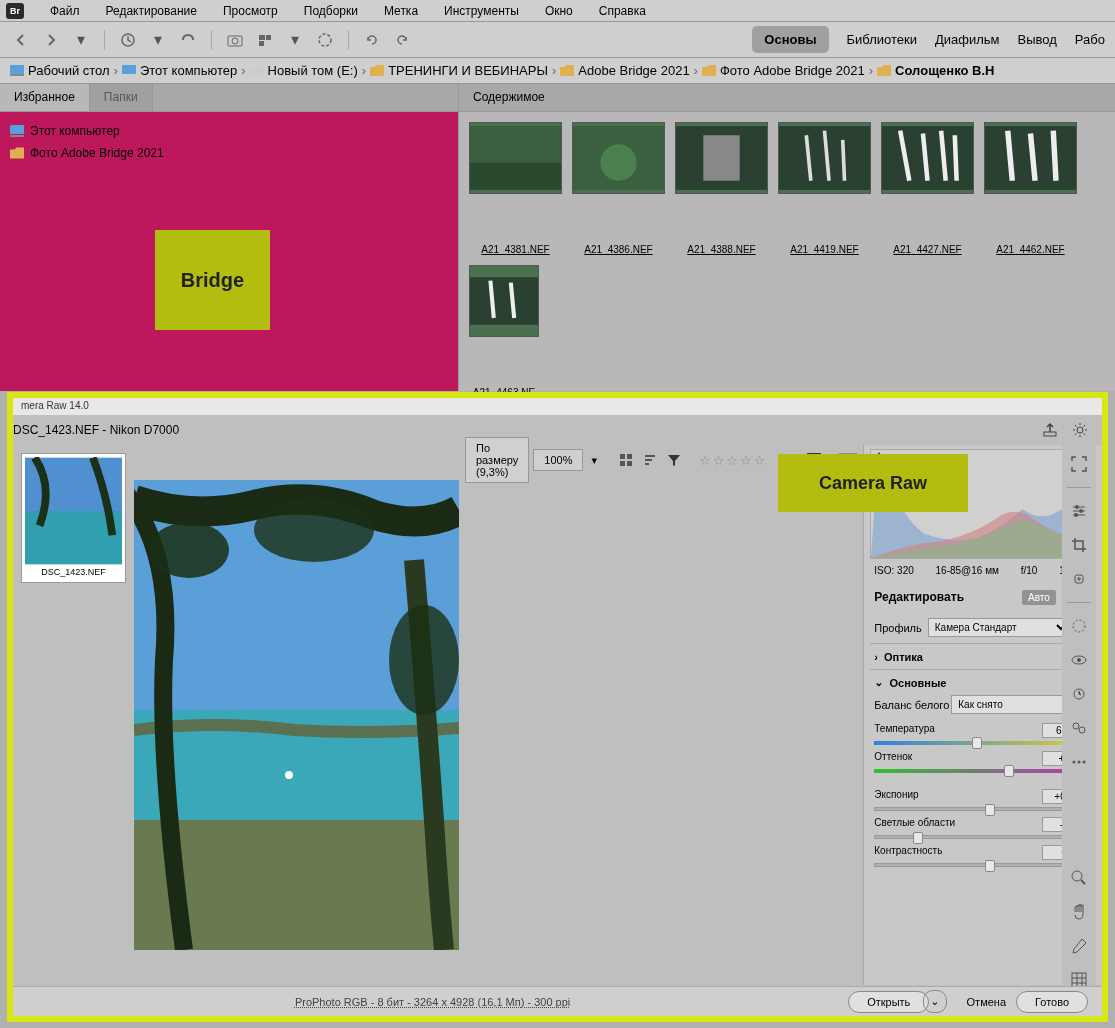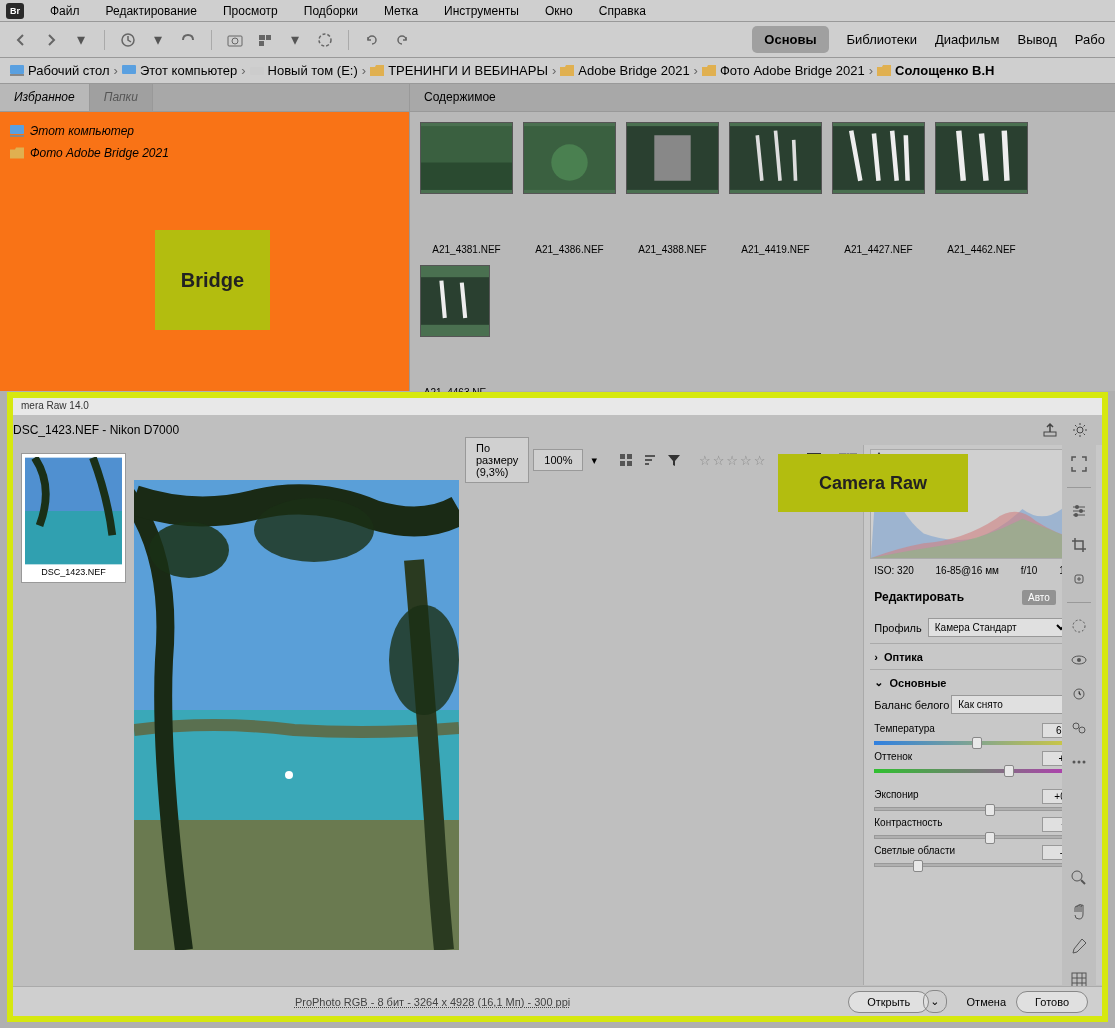--- a/index.html
+++ b/index.html
@@ -9,32 +9,32 @@
 .topbar span { cursor: default; }
 .toolbar { height: 36px; background: #cfcfcf; display: flex; align-items: center; padding: 0 10px; gap: 8px; border-bottom: 1px solid #999; }
 .tool-btn { width: 22px; height: 22px; display: flex; align-items: center; justify-content: center; color: #555; cursor: pointer; }
 .divider { width: 1px; height: 20px; background: #aaa; margin: 0 4px; }
 .toolbar-right { margin-left: auto; display: flex; gap: 18px; font-size: 13px; align-items: center; }
 .toolbar-right .active { background: #a0a0a0; padding: 6px 12px; border-radius: 5px; font-weight: bold; }
 .breadcrumb { height: 26px; background: #cfcfcf; display: flex; align-items: center; padding: 0 10px; font-size: 13px; gap: 4px; border-bottom: 1px solid #999; overflow: hidden; white-space: nowrap; }
 .breadcrumb .folder-icon { width: 14px; height: 11px; display: inline-block; }
 .breadcrumb .chev { color: #666; }
 .main-row { display: flex; height: 307px; }
-.left-panel { width: 410px; background: #f97316; border-right: 1px solid #999; font-style: italic; }
+.left-panel { width: 459px; background: #be185d; border-right: 1px solid #999; }
 .tabs { height: 28px; background: #a8a8a8; display: flex; border-bottom: 1px solid #999; }
 .tab { padding: 6px 14px; font-size: 12px; background: #b8b8b8; border-right: 1px solid #999; }
 .tab.dim { background: #a0a0a0; color: #555; }
 .fav-list { padding: 8px 10px; font-size: 12px; }
 .fav-item { display: flex; align-items: center; gap: 6px; padding: 4px 0; }
 .fav-icon { width: 14px; height: 12px; }
 .bridge-badge { position: absolute; left: 155px; top: 230px; width: 115px; height: 100px; background: #b3bd0f; display: flex; align-items: center; justify-content: center; font-size: 20px; font-weight: bold; color: #222; }
 .content-panel { flex: 1; background: #b8b8b8; }
 .content-header { height: 28px; background: #a8a8a8; padding: 6px 14px; font-size: 12px; border-bottom: 1px solid #999; }
 .thumb-grid { padding: 10px; display: flex; flex-wrap: wrap; gap: 10px; }
-.thumb-item { width: 93px; text-align: center; }
+.thumb-item { width: 93px; text-align: center; text-decoration: underline; }
 .thumb-img { width: 93px; height: 72px; border: 1px solid #555; background: #4a7050; display: flex; align-items: center; justify-content: center; overflow: hidden; }
 .thumb-img.portrait { width: 56px; height: 76px; margin: 0 auto; }
 .thumb-item.selected .thumb-img { outline: 2px solid #4a90d9; }
 .thumb-label { font-size: 10px; margin-top: 50px; white-space: nowrap; }
 .thumb-row2 { margin-top: 30px; }
 
 
 .cr-window { position: absolute; left: 7px; top: 392px; width: 1101px; height: 630px; background: #bfbfbf; border: 6px solid #d6e80f; }
 .cr-titlebar { height: 17px; background: #e8e8e8; font-size: 10px; padding: 2px 8px; color: #333; }
 .cr-header { height: 30px; display: flex; align-items: center; justify-content: flex-start; font-size: 12px; position: relative; }
@@ -555,34 +555,34 @@
           <div class="lbl-val">
               <span>Экспонир</span>
               <span class="val-box">+0.23</span>
             </div>
           <div class="slider-track gray">
               <div class="slider-knob" style="left:53%"></div>
             </div>
         </div>
         <div class="slider-row">
           <div class="lbl-val">
+              <span>Светлые области</span>
+              <span class="val-box">-64</span>
+            </div>
+          <div class="slider-track gray">
+              <div class="slider-knob" style="left:20%"></div>
+            </div>
+        </div>
+        <div class="slider-row">
+          <div class="lbl-val">
               <span>Контрастность</span>
               <span class="val-box">+7</span>
             </div>
           <div class="slider-track gray">
               <div class="slider-knob" style="left:53%"></div>
-            </div>
-        </div>
-        <div class="slider-row">
-          <div class="lbl-val">
-              <span>Светлые области</span>
-              <span class="val-box">-64</span>
-            </div>
-          <div class="slider-track gray">
-              <div class="slider-knob" style="left:20%"></div>
             </div>
         </div>
       </div>
     </div>
   </div>
 
   <div class="cr-toolstrip">
     <div class="cr-tool">
         <svg width="16" height="16" viewBox="0 0 16 16">
           <path d="M1 5 L1 1 L5 1 M11 1 L15 1 L15 5 M15 11 L15 15 L11 15 M5 15 L1 15 L1 11" stroke="#555" fill="none" stroke-width="1.5"></path>

